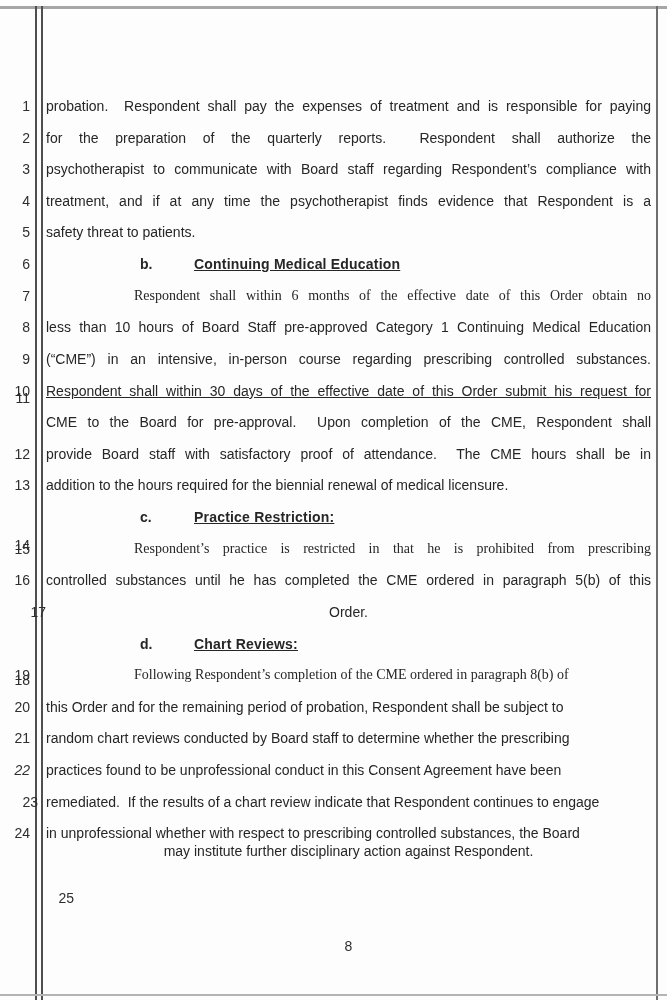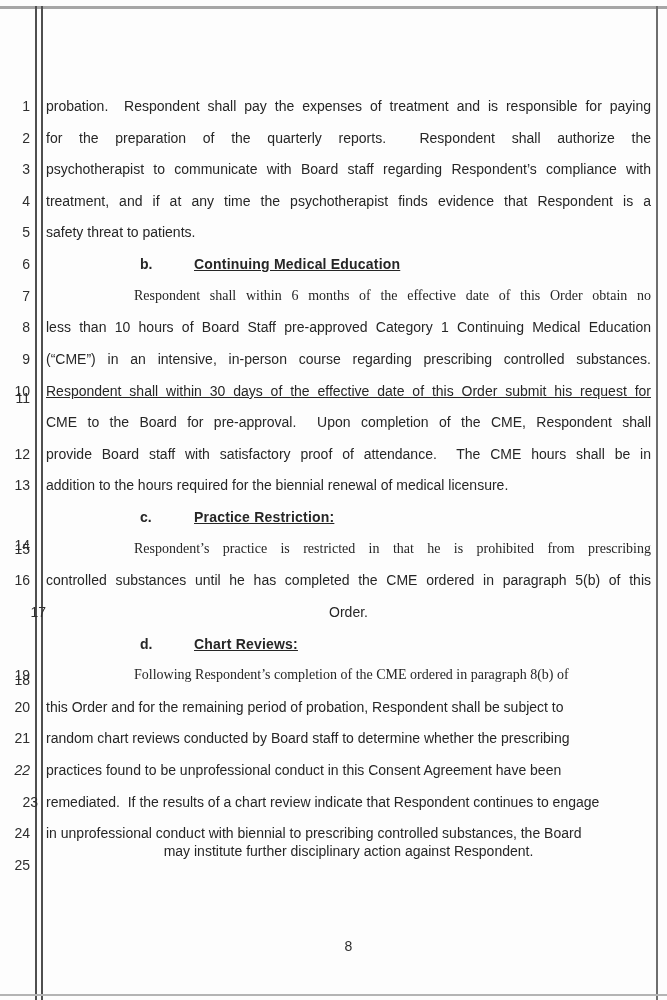--- a/index.html
+++ b/index.html
@@ -95,19 +95,19 @@
       <div class="tx ind" style="top: 659px;">Following Respondent’s completion of the CME ordered in paragraph 8(b) of</div>
       <div class="ln" style="top: 691px;">20</div>
       <div class="tx" style="top: 691px;">this Order and for the remaining period of probation, Respondent shall be subject to</div>
       <div class="ln" style="top: 722px;">21</div>
       <div class="tx" style="top: 722px;">random chart reviews conducted by Board staff to determine whether the prescribing</div>
       <div class="ln" style="top: 754px; font-style: italic;">22</div>
       <div class="tx" style="top: 754px;">practices found to be unprofessional conduct in this Consent Agreement have been</div>
       <div class="ln" style="top: 786px; padding-left: 8px;">23</div>
       <div class="tx" style="top: 786px;">remediated.&nbsp; If the results of a chart review indicate that Respondent continues to engage</div>
       <div class="ln" style="top: 817px;">24</div>
-      <div class="tx" style="top: 817px;">in unprofessional conduct with biennial to prescribing controlled substances, the Board</div>
-      <div class="ln" style="top: 849px;">25</div>
+      <div class="tx" style="top: 817px;">in unprofessional whether with respect to prescribing controlled substances, the Board</div>
+      <div class="ln" style="top: 882px; padding-left: 44px;">25</div>
       <div class="tx" style="top: 835px; text-align: center;">may institute further disciplinary action against Respondent.</div>
     </div>
 
   <div class="page-num">8</div>
 </div>
 
 </body></html>

